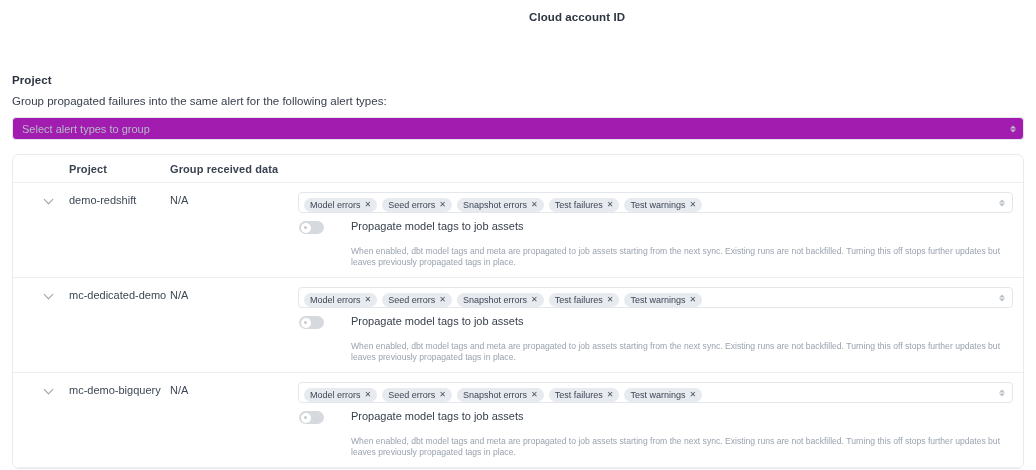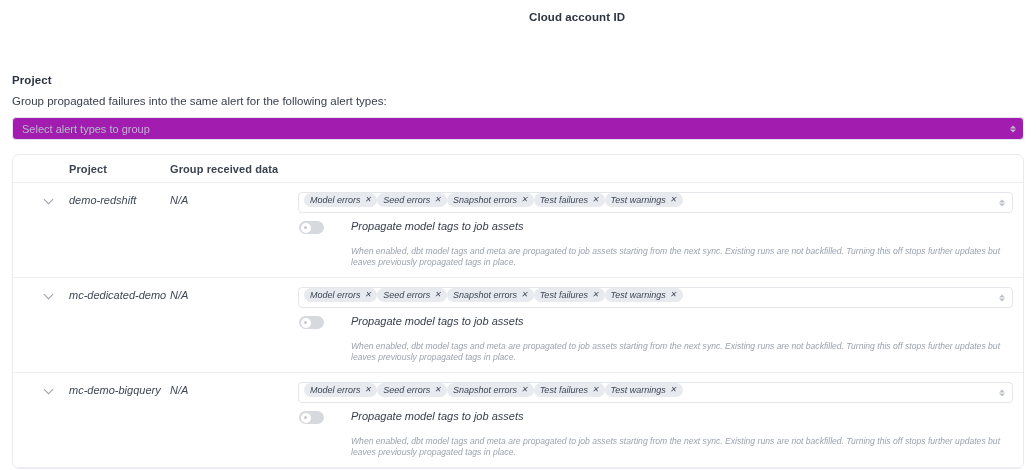--- a/index.html
+++ b/index.html
@@ -132,21 +132,20 @@
   .col-last  { width: 128px; flex: none; }
   .col-send  { flex: 1 1 auto; padding-right: 10px; }
 
   .trow {
     display: flex;
     align-items: flex-start;
     border-bottom: 1px solid #eceef1;
     padding-top: 9px;
     padding-bottom: 9px;
     min-height: 70px;
-    font-style: italic;
   }
   .trow:last-child { border-bottom: 1px solid #eceef1; }
 
   .cell {
     font-size: 11px;
     color: #3e4754;
     line-height: 14px;
   }
 
   .chev-cell {
@@ -172,23 +171,24 @@
   .proj-cell { padding-top: 1px; }
   .last-cell { padding-top: 1px; }
 
   
   .tags-box {
     height: 21px;
     border: 1px solid #e3e6ea;
     border-radius: 4px;
     background: #ffffff;
     display: flex;
-    align-items: flex-start;
+    align-items: flex-end;
     padding: 0 5px;
     position: relative;
+    gap: 5px;
   }
   .chip {
     display: inline-flex;
     align-items: center;
     gap: 4px;
     background: #e7eaef;
     border-radius: 9px;
     height: 14px;
     padding: 0 6px;
     font-size: 9px;

